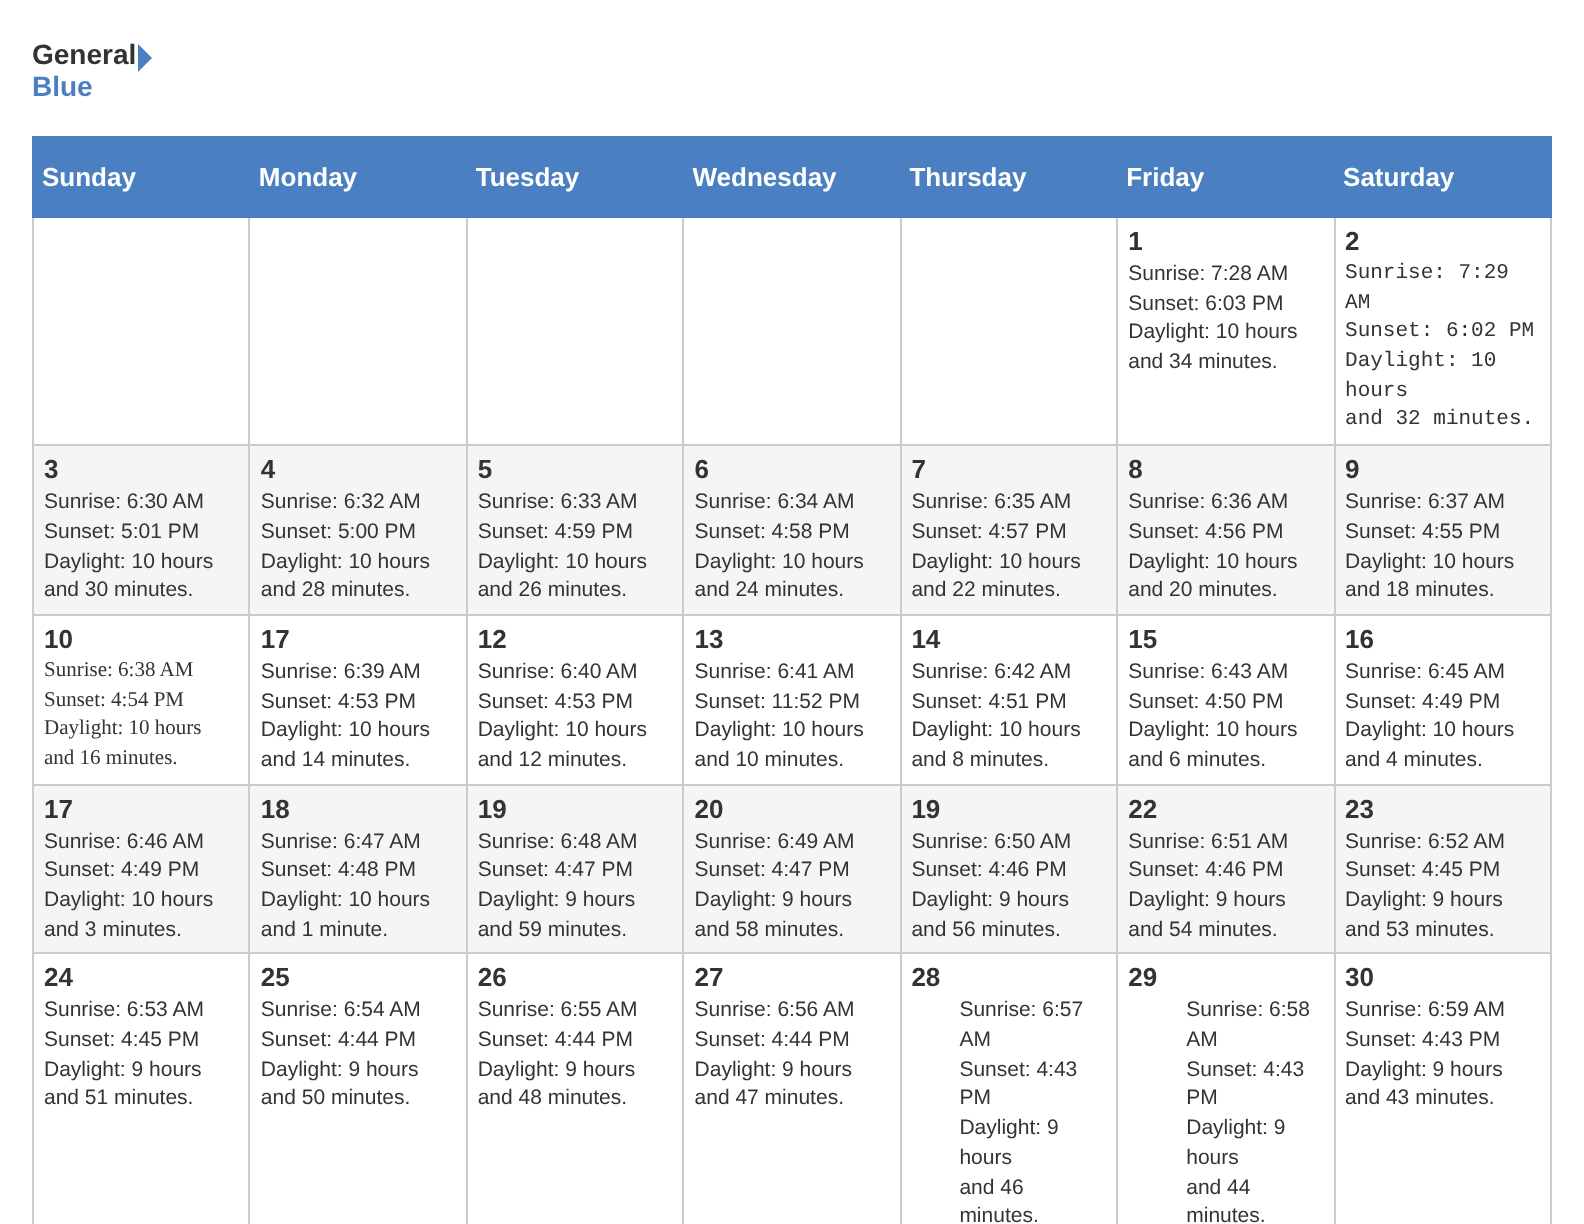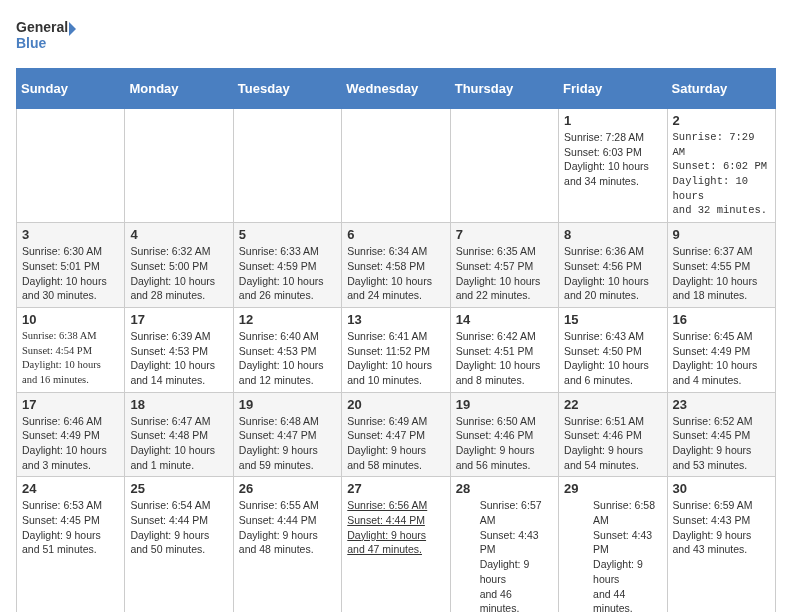--- a/index.html
+++ b/index.html
@@ -295,21 +295,21 @@
         </td>
         <td>
           <span class="day-number">26</span>
           <div class="day-info" style="white-space: pre-line;">Sunrise: 6:55 AM
 Sunset: 4:44 PM
 Daylight: 9 hours
 and 48 minutes.</div>
         </td>
         <td>
           <span class="day-number">27</span>
-          <div class="day-info" style="white-space: pre-line; text-decoration: underline;">Sunrise: 6:56 AM
+          <div class="day-info" style="white-space: pre-line;">Sunrise: 6:56 AM
 Sunset: 4:44 PM
 Daylight: 9 hours
 and 47 minutes.</div>
         </td>
         <td>
           <span class="day-number">28</span>
           <div class="day-info" style="white-space: pre-line; margin-left: 24px;">Sunrise: 6:57 AM
 Sunset: 4:43 PM
 Daylight: 9 hours
 and 46 minutes.</div>

